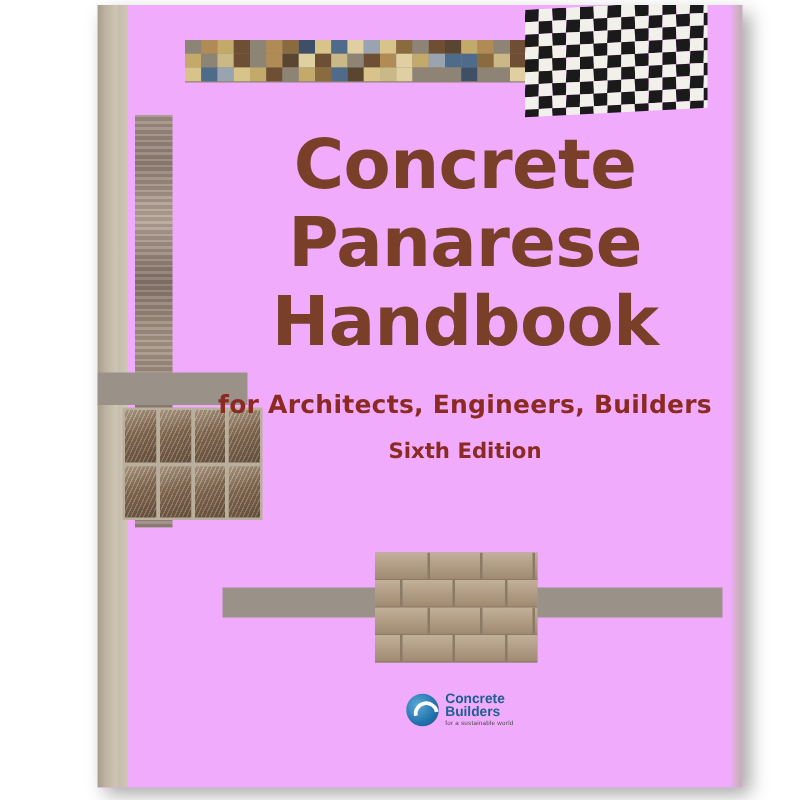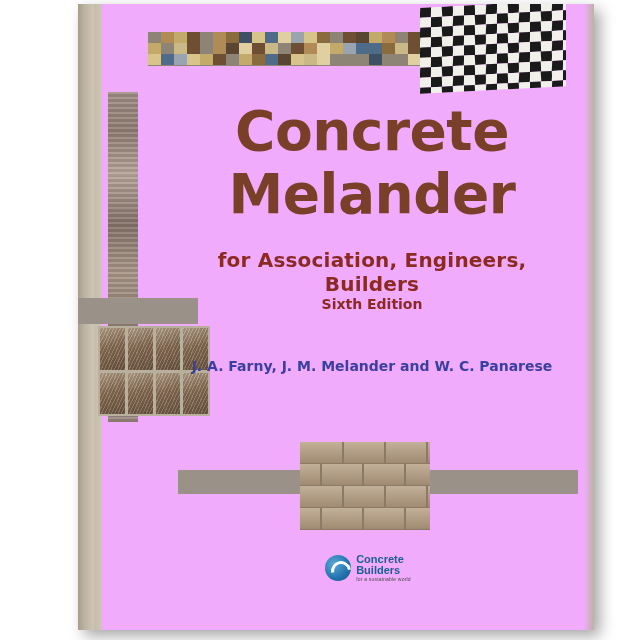--- a/index.html
+++ b/index.html
@@ -209,23 +209,24 @@
   }
   .subtitle {
     margin-top: 22px;
     font-family: "DejaVu Sans", sans-serif;
     font-weight: bold;
     font-size: 20px;
     color: #8a2a22;
     letter-spacing: 0.2px;
   }
   .edition {
+    margin-top: 16px;
     font-family: "DejaVu Sans", sans-serif;
     font-weight: bold;
-    font-size: 14px;
+    font-size: 17px;
     color: #8a2a22;
   }
   .authors {
     margin-top: 46px;
     font-family: "DejaVu Sans", sans-serif;
     font-weight: bold;
     font-size: 14px;
     color: #3a3fa0;
   }
 
@@ -554,24 +555,24 @@
         <div class="seam" style="left: 84px; top: 44px;"></div>
         <div class="seam" style="left: 126px; top: 44px;"></div>
         <div class="row" style="top: 66px;"></div>
         <div class="seam" style="left: 20px; top: 66px;"></div>
         <div class="seam" style="left: 62px; top: 66px;"></div>
         <div class="seam" style="left: 104px; top: 66px;"></div>
       </div>
 
     <div class="title-wrap">
       <div class="title-line">Concrete</div>
-      <div class="title-line">Melander</div>
-      <div class="subtitle">for Association, Engineers, Builders</div>
+      <div class="title-line">Panarese</div>
+      <div class="title-line">Handbook</div>
+      <div class="subtitle">for Architects, Engineers, Builders</div>
       <div class="edition">Sixth Edition</div>
-      <div class="authors">J. A. Farny, J. M. Melander and W. C. Panarese</div>
     </div>
 
     <div class="logos">
 
       <div class="logo-ct">
         <div class="swirl"></div>
         <div>
           <div class="txt1">Concrete</div>
           <div class="txt1">Builders</div>
           <div class="txt2">for a sustainable world</div>

